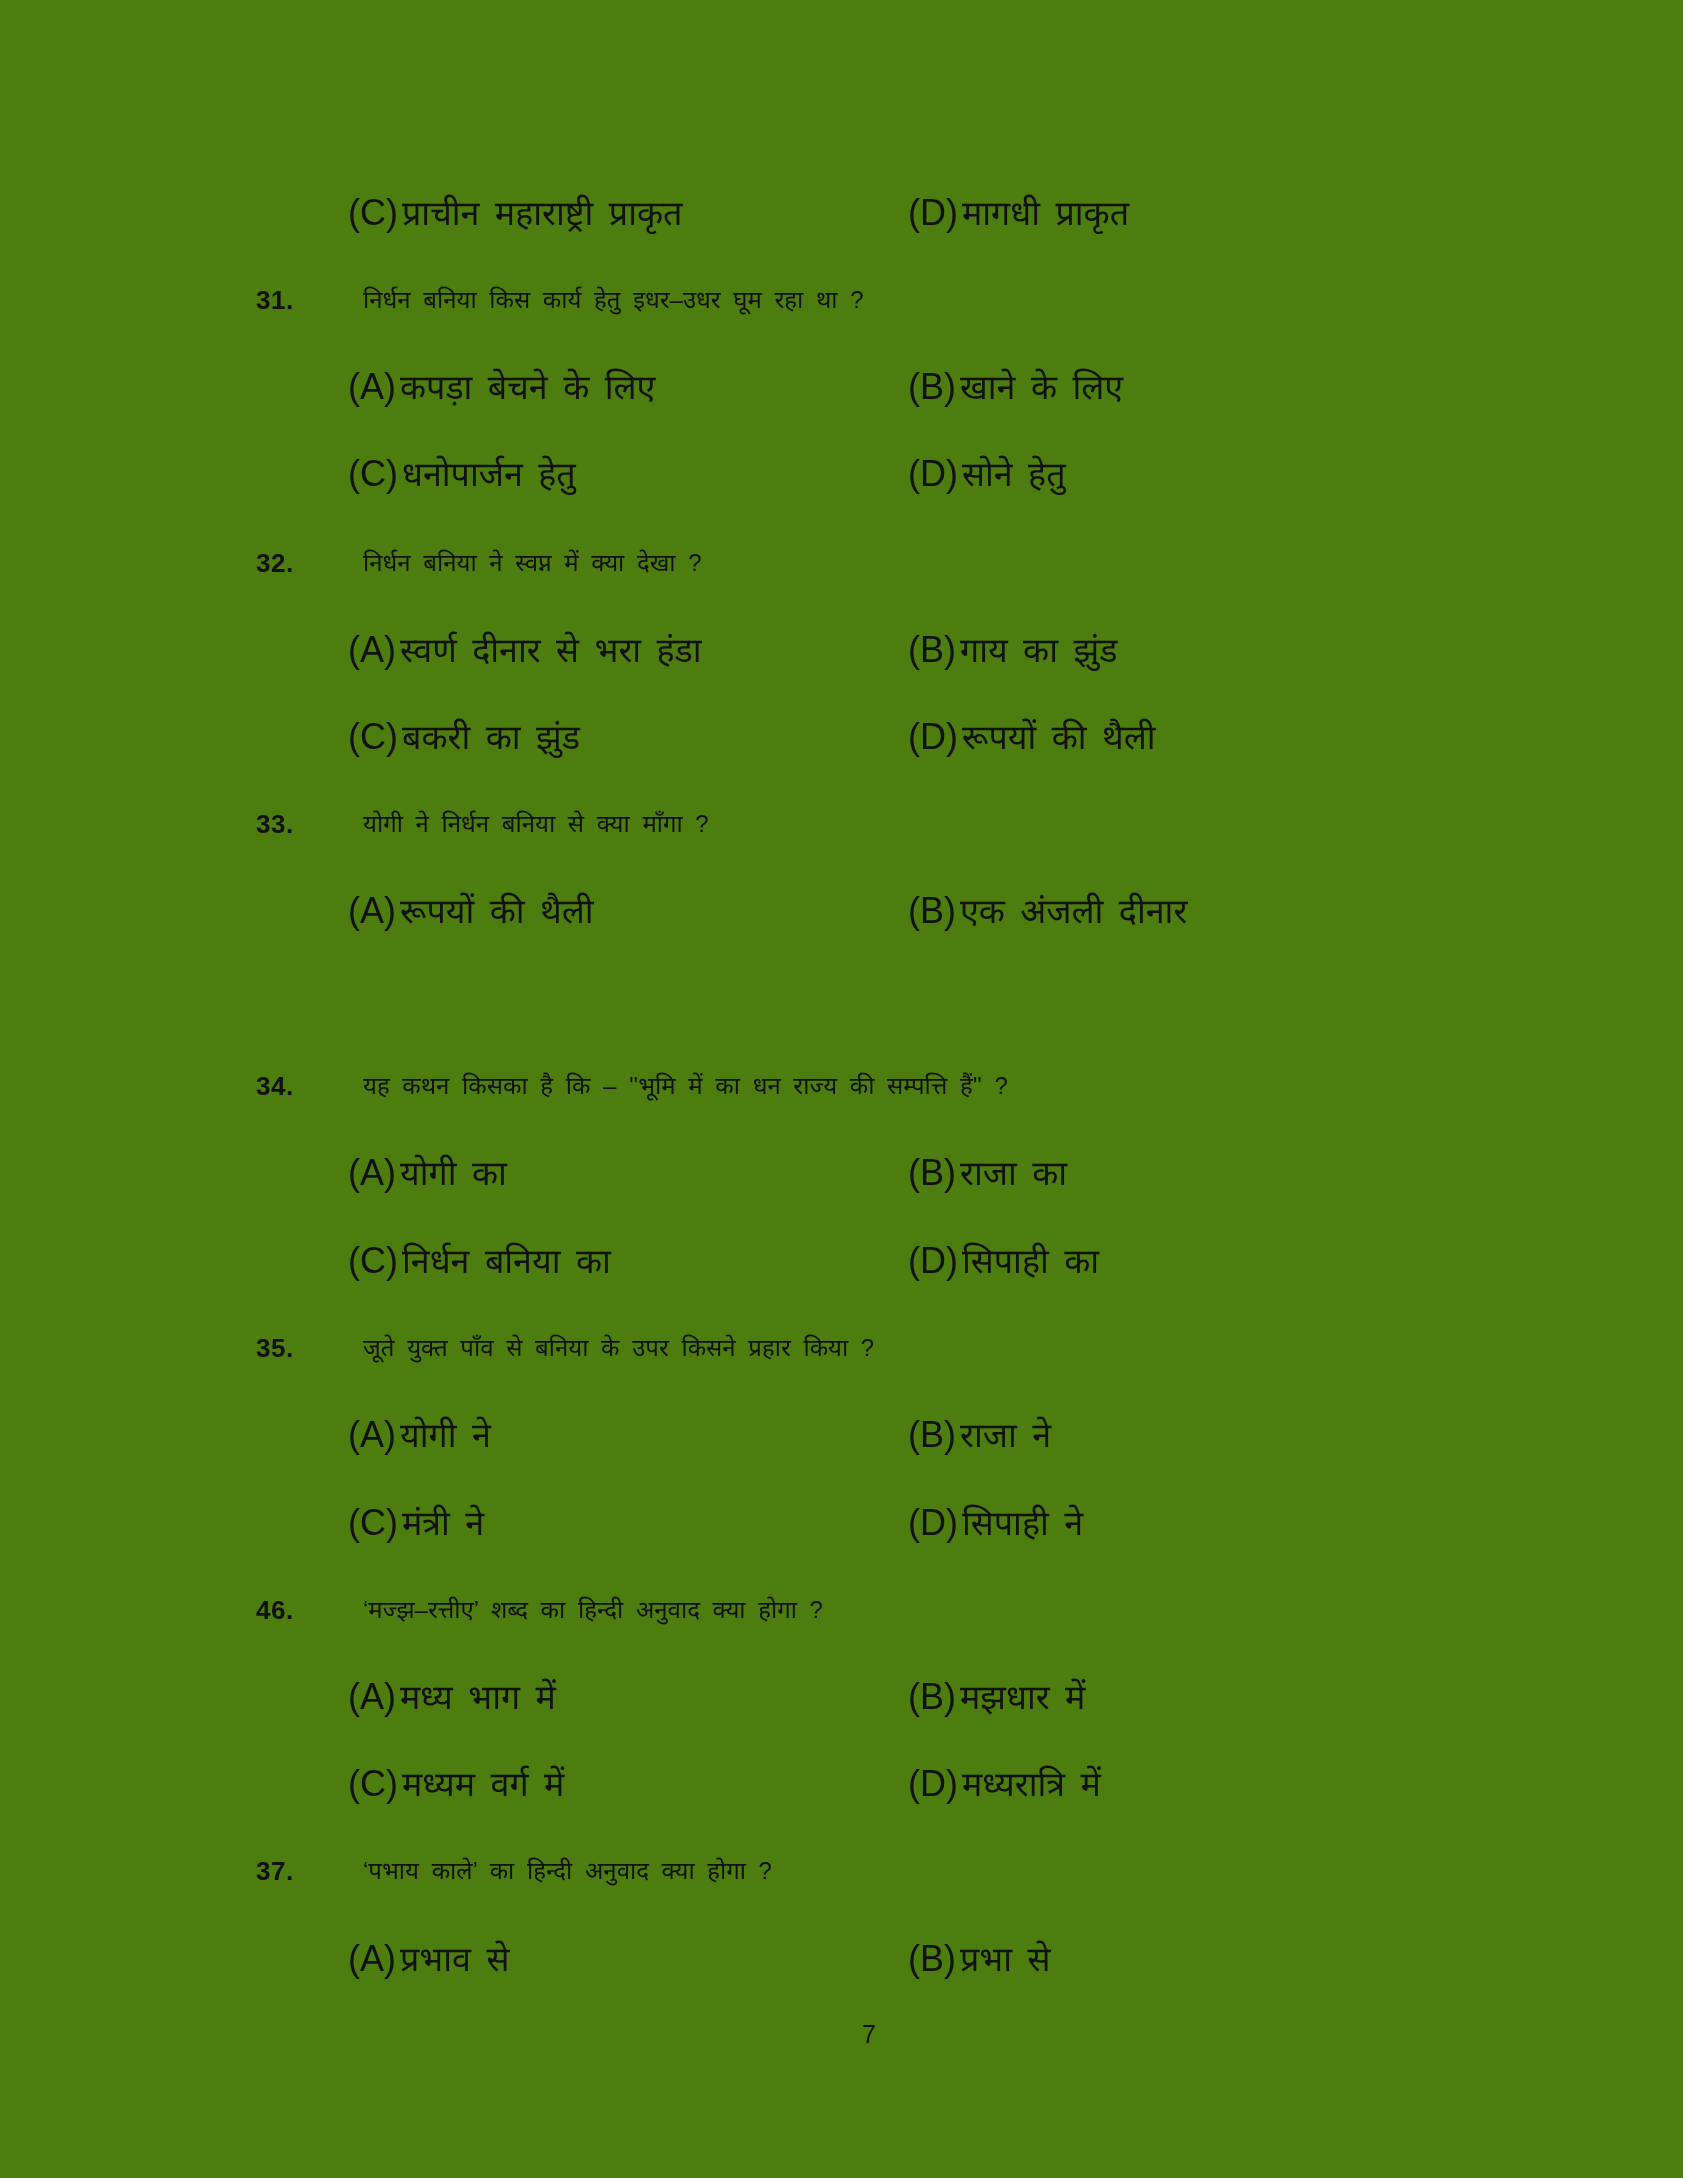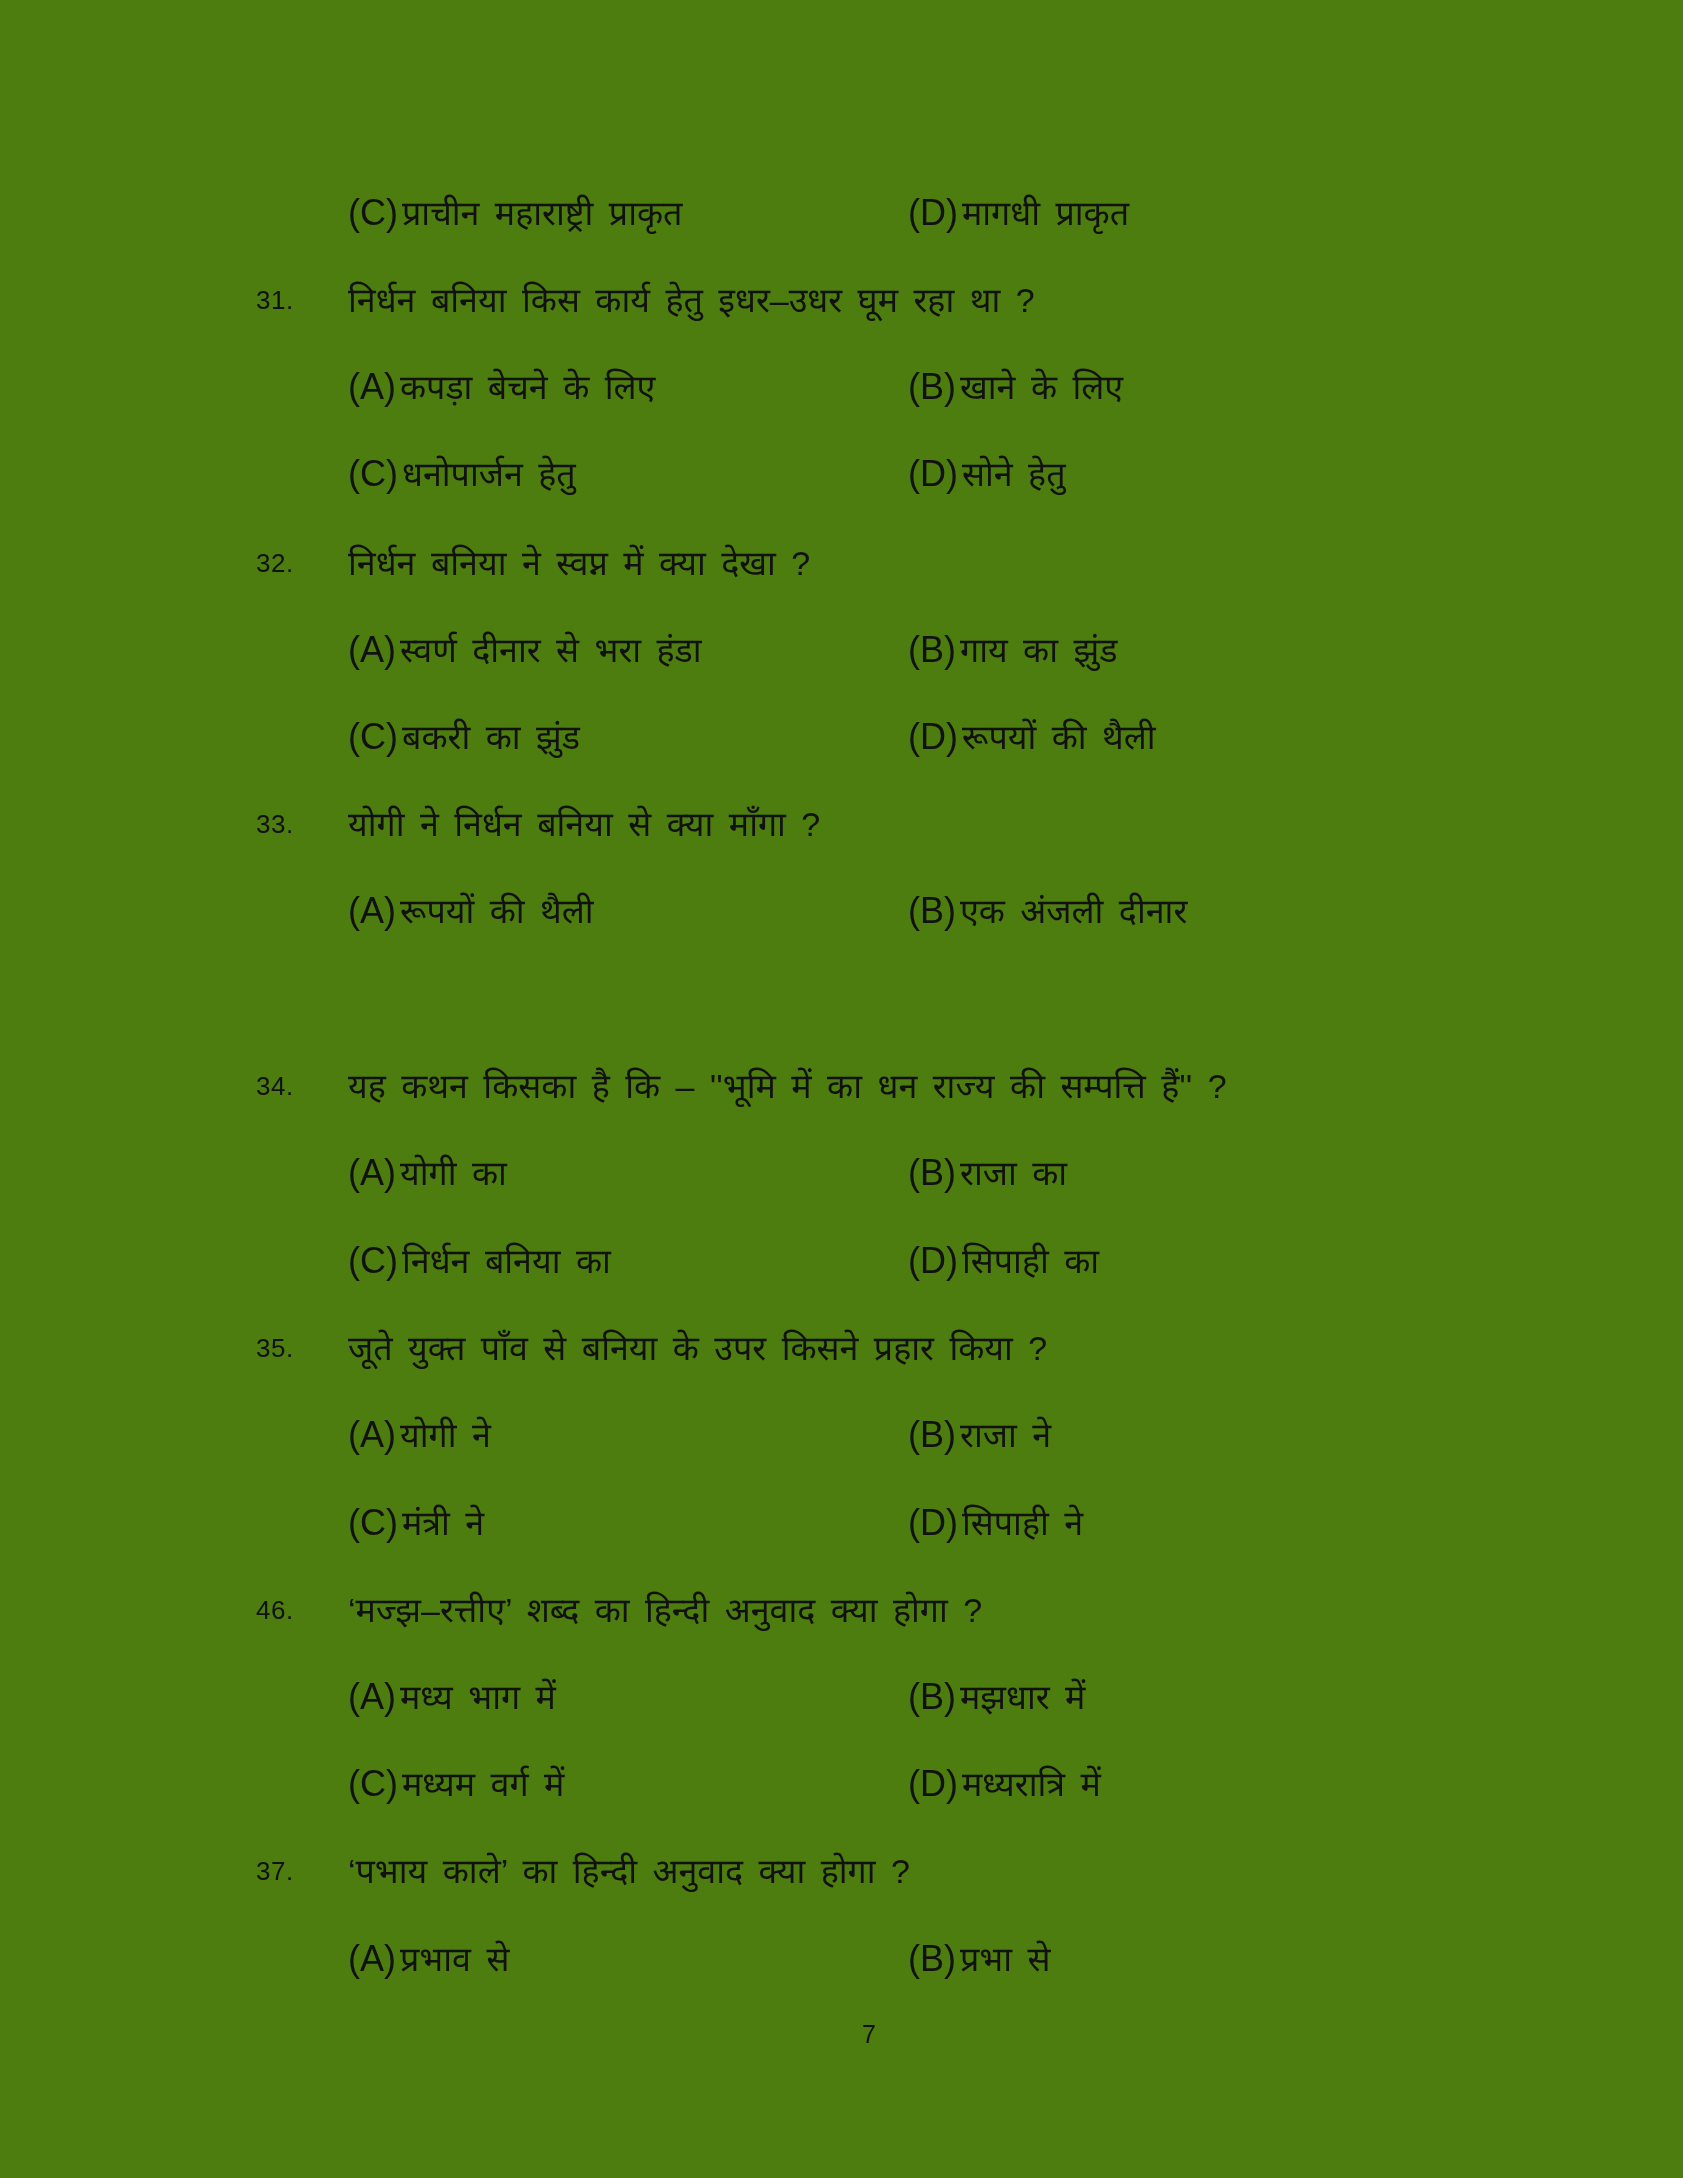--- a/index.html
+++ b/index.html
@@ -1,21 +1,21 @@
 <!DOCTYPE html>
 <html><head>
 <meta charset="utf-8">
 <style>
   html, body { margin: 0; padding: 0; background: #ffffff; }
   body { width: 1683px; height: 2178px; position: relative; overflow: hidden;
          font-family: "Liberation Sans", "DejaVu Sans", sans-serif; color: #111111; }
   .page { position: absolute; left: 0; top: 0; width: 1683px; height: 2178px; background: #4d7c0f; }
   .row { position: absolute; left: 0; width: 1683px; height: 50px; line-height: 50px; white-space: nowrap; }
-  .qnum { position: absolute; left: 256px; top: 0; font-size: 26px; letter-spacing: 0.5px; }
-  .qtext { position: absolute; left: 348px; top: 0; font-size: 34px; word-spacing: 6px; }
+  .qnum { position: absolute; left: 256px; top: 0; font-size: 26px; letter-spacing: 0.5px; font-weight: bold; }
+  .qtext { position: absolute; left: 363px; top: 0; font-size: 24px; word-spacing: 6px; }
   .opt { position: absolute; top: 0; font-size: 34px; word-spacing: 6px; }
   .opt.left { left: 348px; }
   .opt.right { left: 908px; }
   .opt .lbl { font-size: 36px; margin-right: 4px; }
   .pagenum { position: absolute; left: 853px; top: 2014px; width: 32px; text-align: center; font-size: 25px; line-height: 40px; }
 </style>
 </head>
 <body>
 
 <div class="page">

